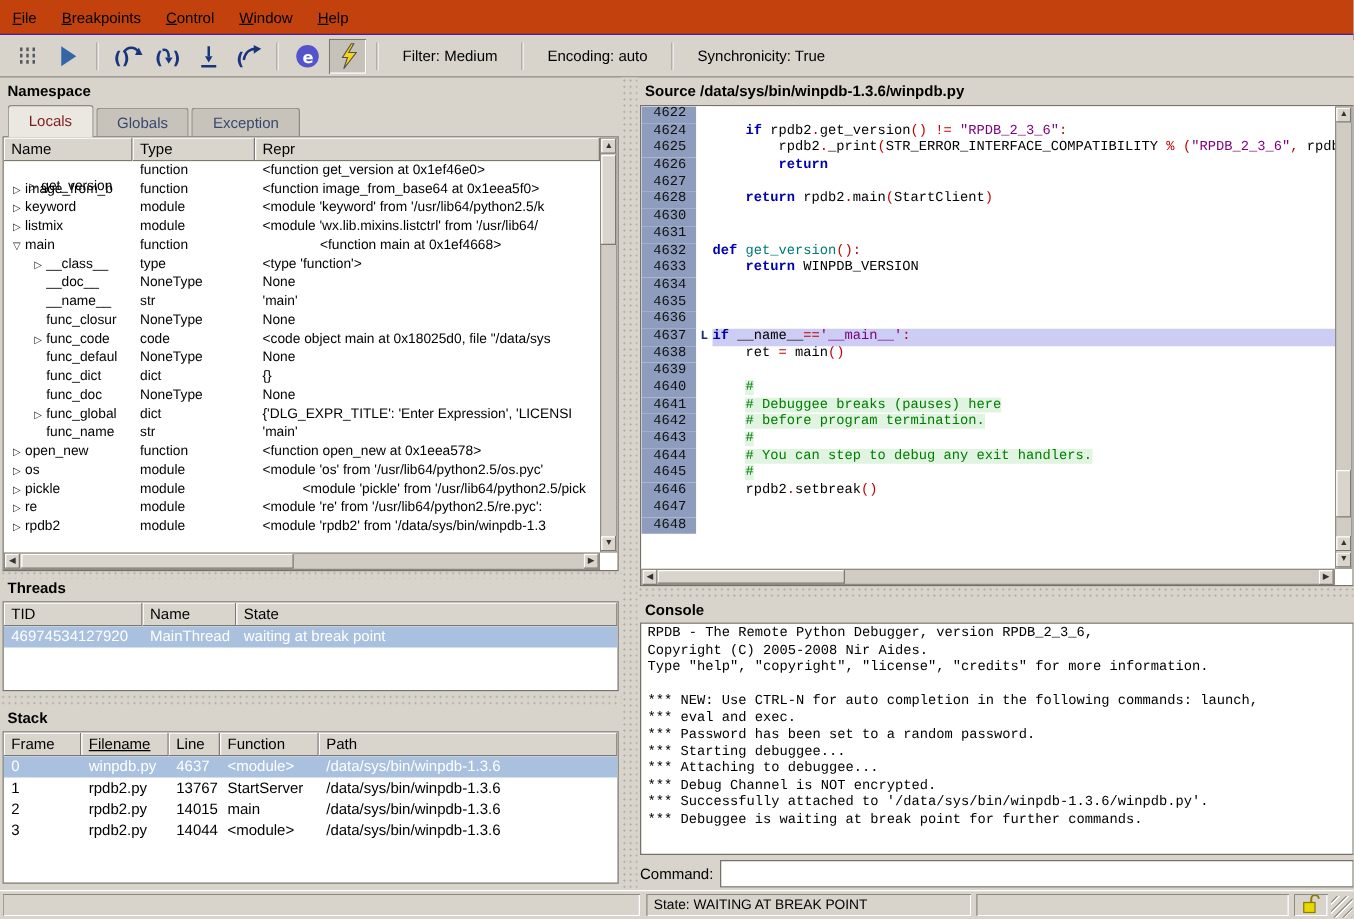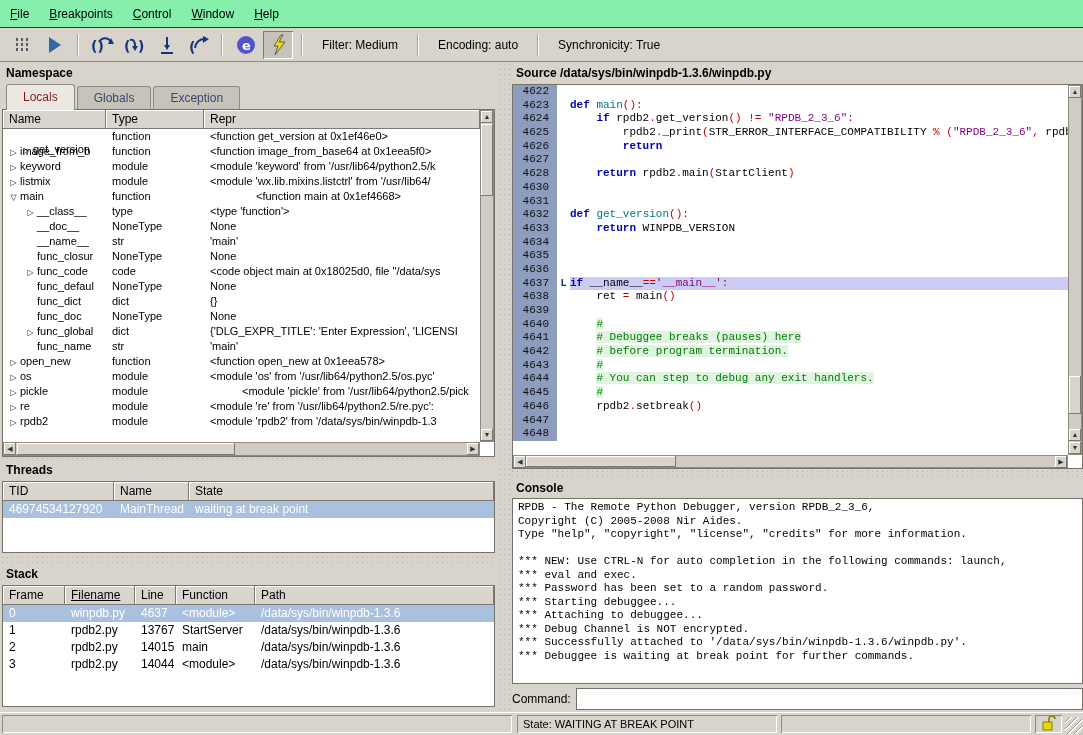--- a/index.html
+++ b/index.html
@@ -1,20 +1,20 @@
 <!DOCTYPE html>
 <html><head>
 <meta charset="utf-8">
 <style>
   html,body{margin:0;padding:0;background:#d8d4cc;}
   #app{position:relative;width:1083px;height:735px;background:#d8d4cc;overflow:hidden;
        font-family:"Liberation Sans",sans-serif;font-size:12px;color:#000;}
   
   #menubar{position:absolute;left:0;top:0;width:1083px;height:27px;display:flex;align-items:center;
-           border-bottom:5px solid #4c1d95;background:#86efac;}
+           border-bottom:5px solid #4c1d95;background:#c2410c;}
   .menu-item{padding:5px 10px;cursor:default;}
   #toolbar{position:absolute;left:0;top:28px;width:1083px;height:34px;display:flex;align-items:center;
            border-bottom:1px solid #8f8b83;background:#d8d4cc;padding-left:6px;box-sizing:border-box;}
   .tbtn{width:30px;height:28px;display:flex;align-items:center;justify-content:center;margin:0 1px;}
   .tbtn.pressed{background:#c6c2ba;box-shadow:inset 1px 1px 0 #7d7971, inset -1px -1px 0 #ffffff;}
   .tsep{width:1px;height:22px;background:#a5a19b;border-right:1px solid #fff;margin:0 7px;}
   .tlabel{padding:0 12px;white-space:nowrap;}
   
   .panel-title{position:absolute;font-weight:bold;font-size:12px;}
   .sash{position:absolute;background-color:#d8d4cc;
@@ -340,25 +340,20 @@
       </div>
   </div>
 
   <div class="panel-title" style="left:516px;top:66px;">Source /data/sys/bin/winpdb-1.3.6/winpdb.py</div>
   <div class="frame" style="left:512px;top:84px;width:571px;height:385px;">
     <div id="src-body">
         <div class="src-line">
           <span class="gut">4622</span>
           <span class="marg"></span>
           <span class="code"></span>
-        </div>
-        <div class="src-line">
-          <span class="gut">4623</span>
-          <span class="marg"></span>
-          <span class="code"><span class="tk-k">def</span><span class="tk-p"> </span><span class="tk-d">main</span><span class="tk-o">():</span></span>
         </div>
         <div class="src-line">
           <span class="gut">4624</span>
           <span class="marg"></span>
           <span class="code"><span class="tk-p">    </span><span class="tk-k">if</span><span class="tk-p"> rpdb2</span><span class="tk-o">.</span><span class="tk-p">get_version</span><span class="tk-o">()</span><span class="tk-p"> </span><span class="tk-o">!=</span><span class="tk-p"> </span><span class="tk-s">"RPDB_2_3_6"</span><span class="tk-o">:</span></span>
         </div>
         <div class="src-line">
           <span class="gut">4625</span>
           <span class="marg"></span>
           <span class="code"><span class="tk-p">        rpdb2</span><span class="tk-o">.</span><span class="tk-p">_print</span><span class="tk-o">(</span><span class="tk-p">STR_ERROR_INTERFACE_COMPATIBILITY </span><span class="tk-o">%</span><span class="tk-p"> </span><span class="tk-o">(</span><span class="tk-s">"RPDB_2_3_6"</span><span class="tk-o">,</span><span class="tk-p"> rpdb2</span></span>

